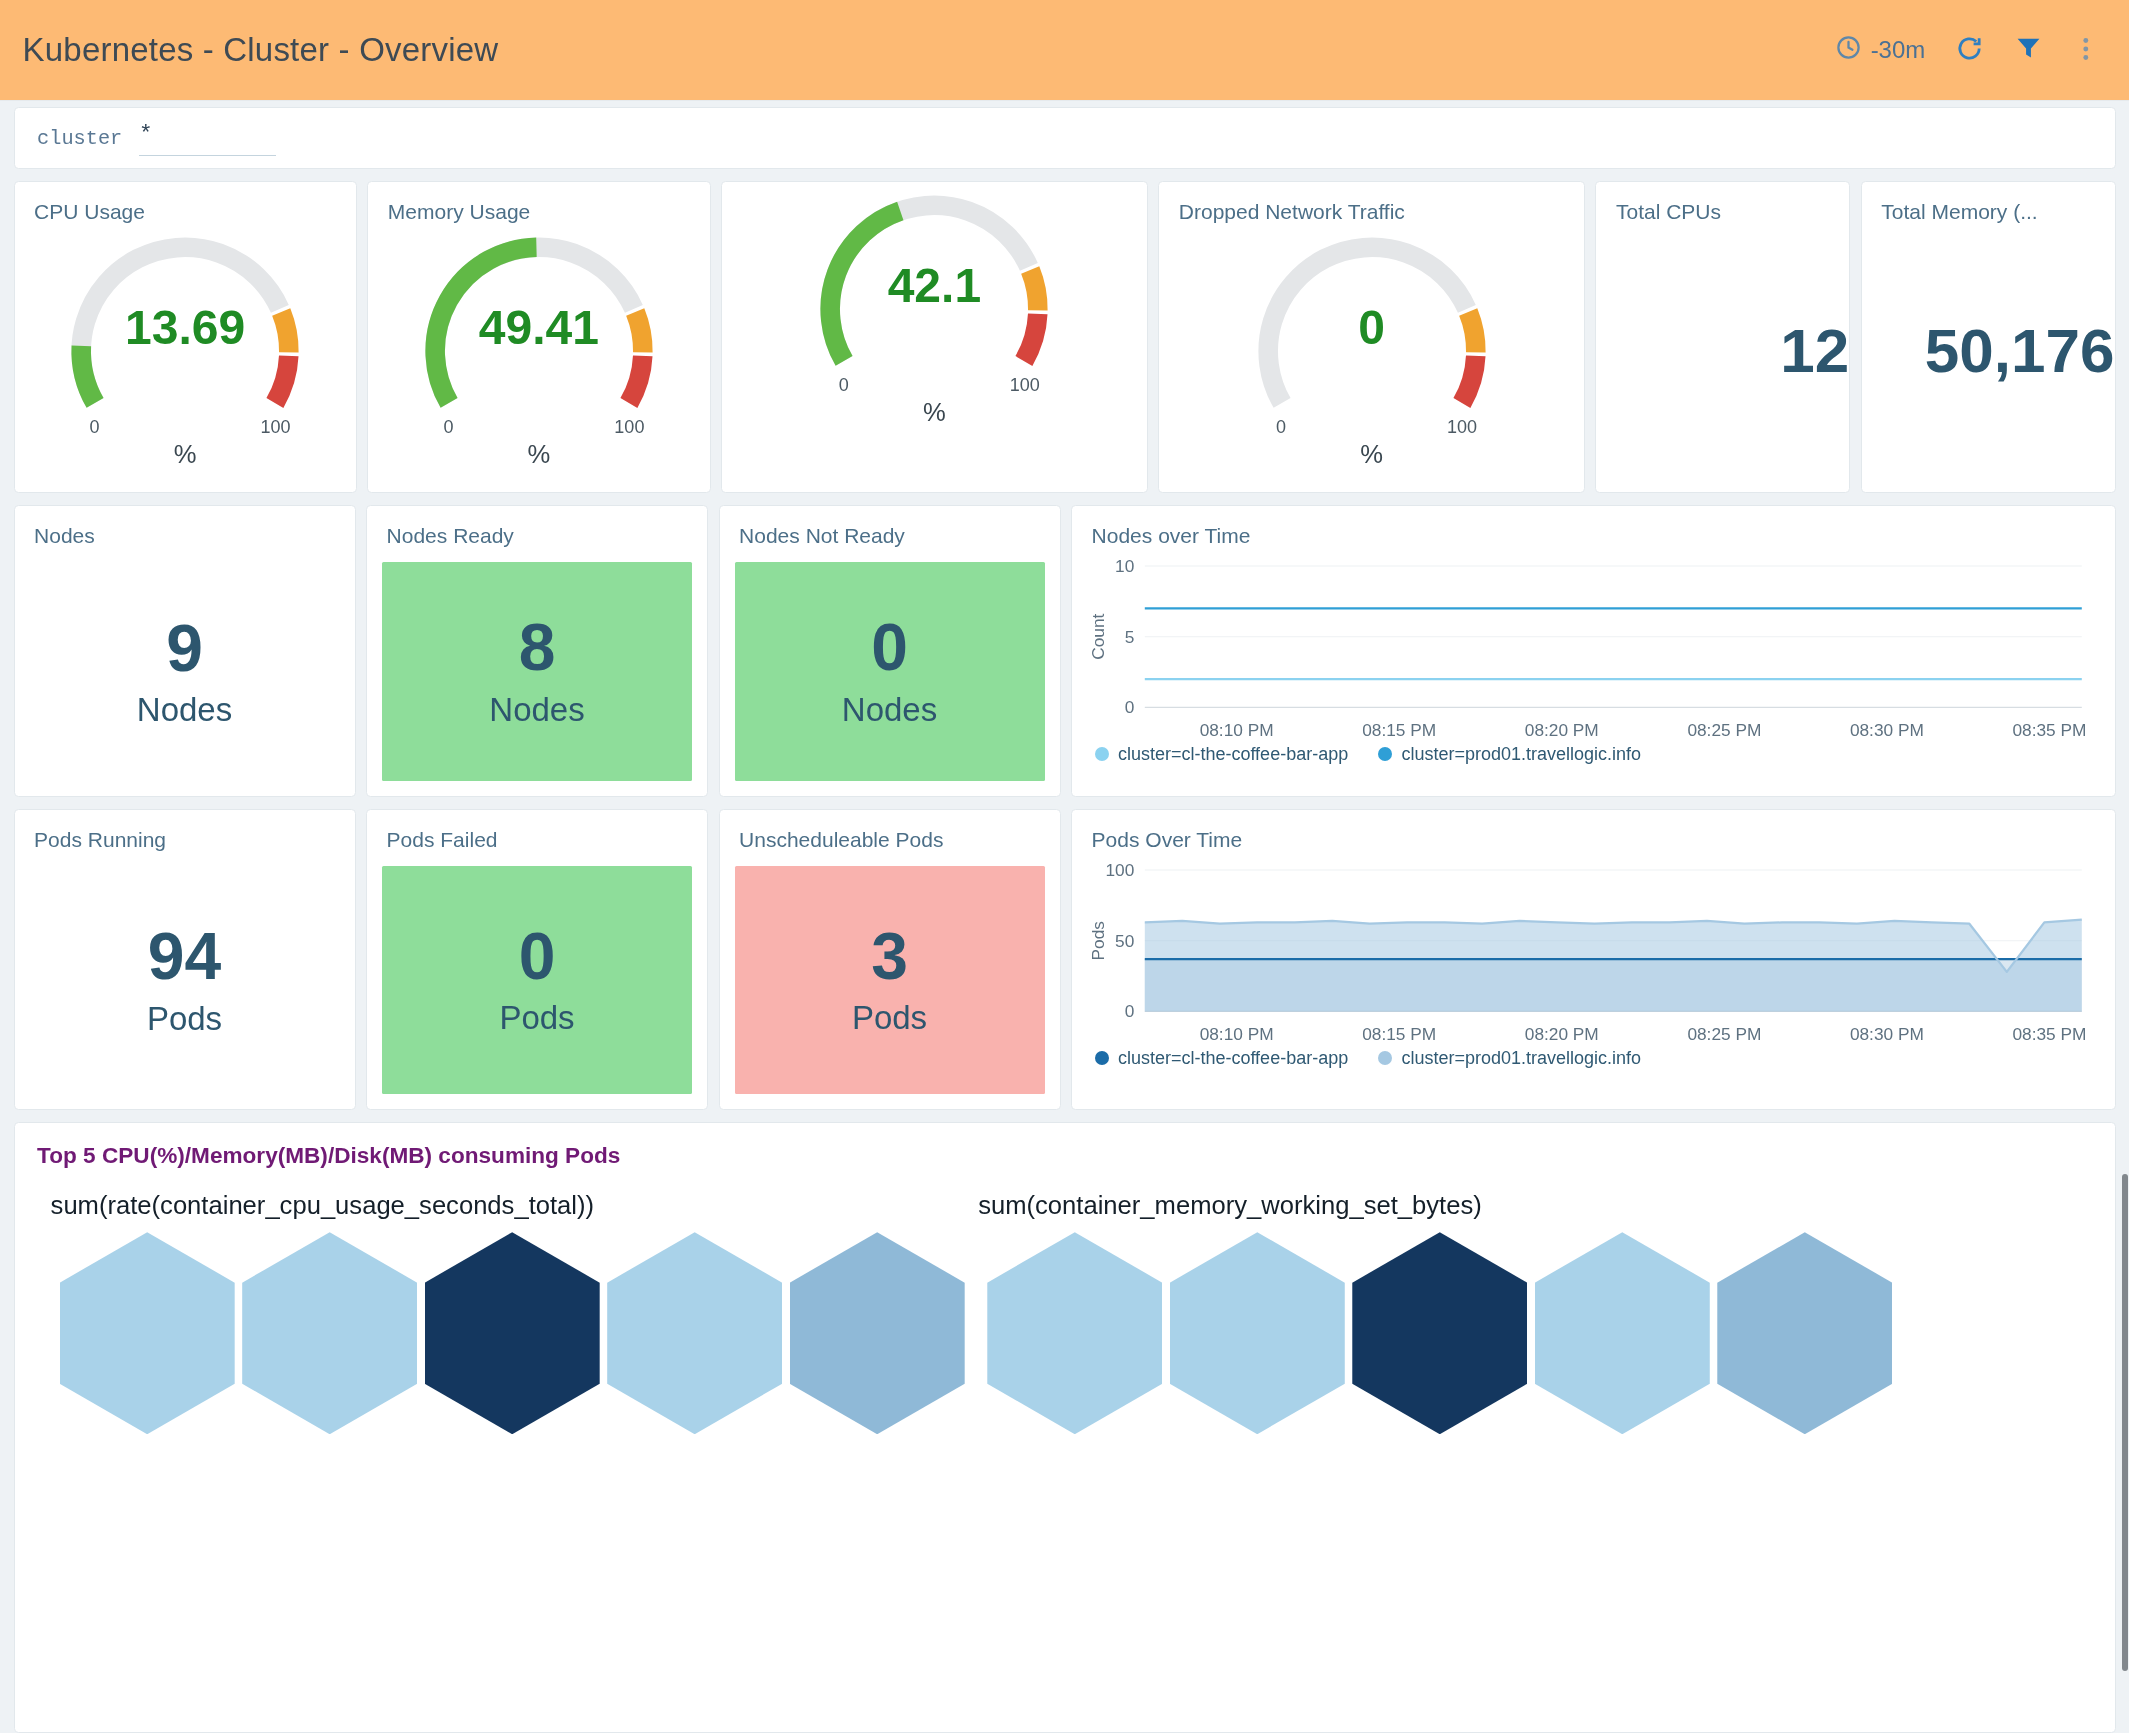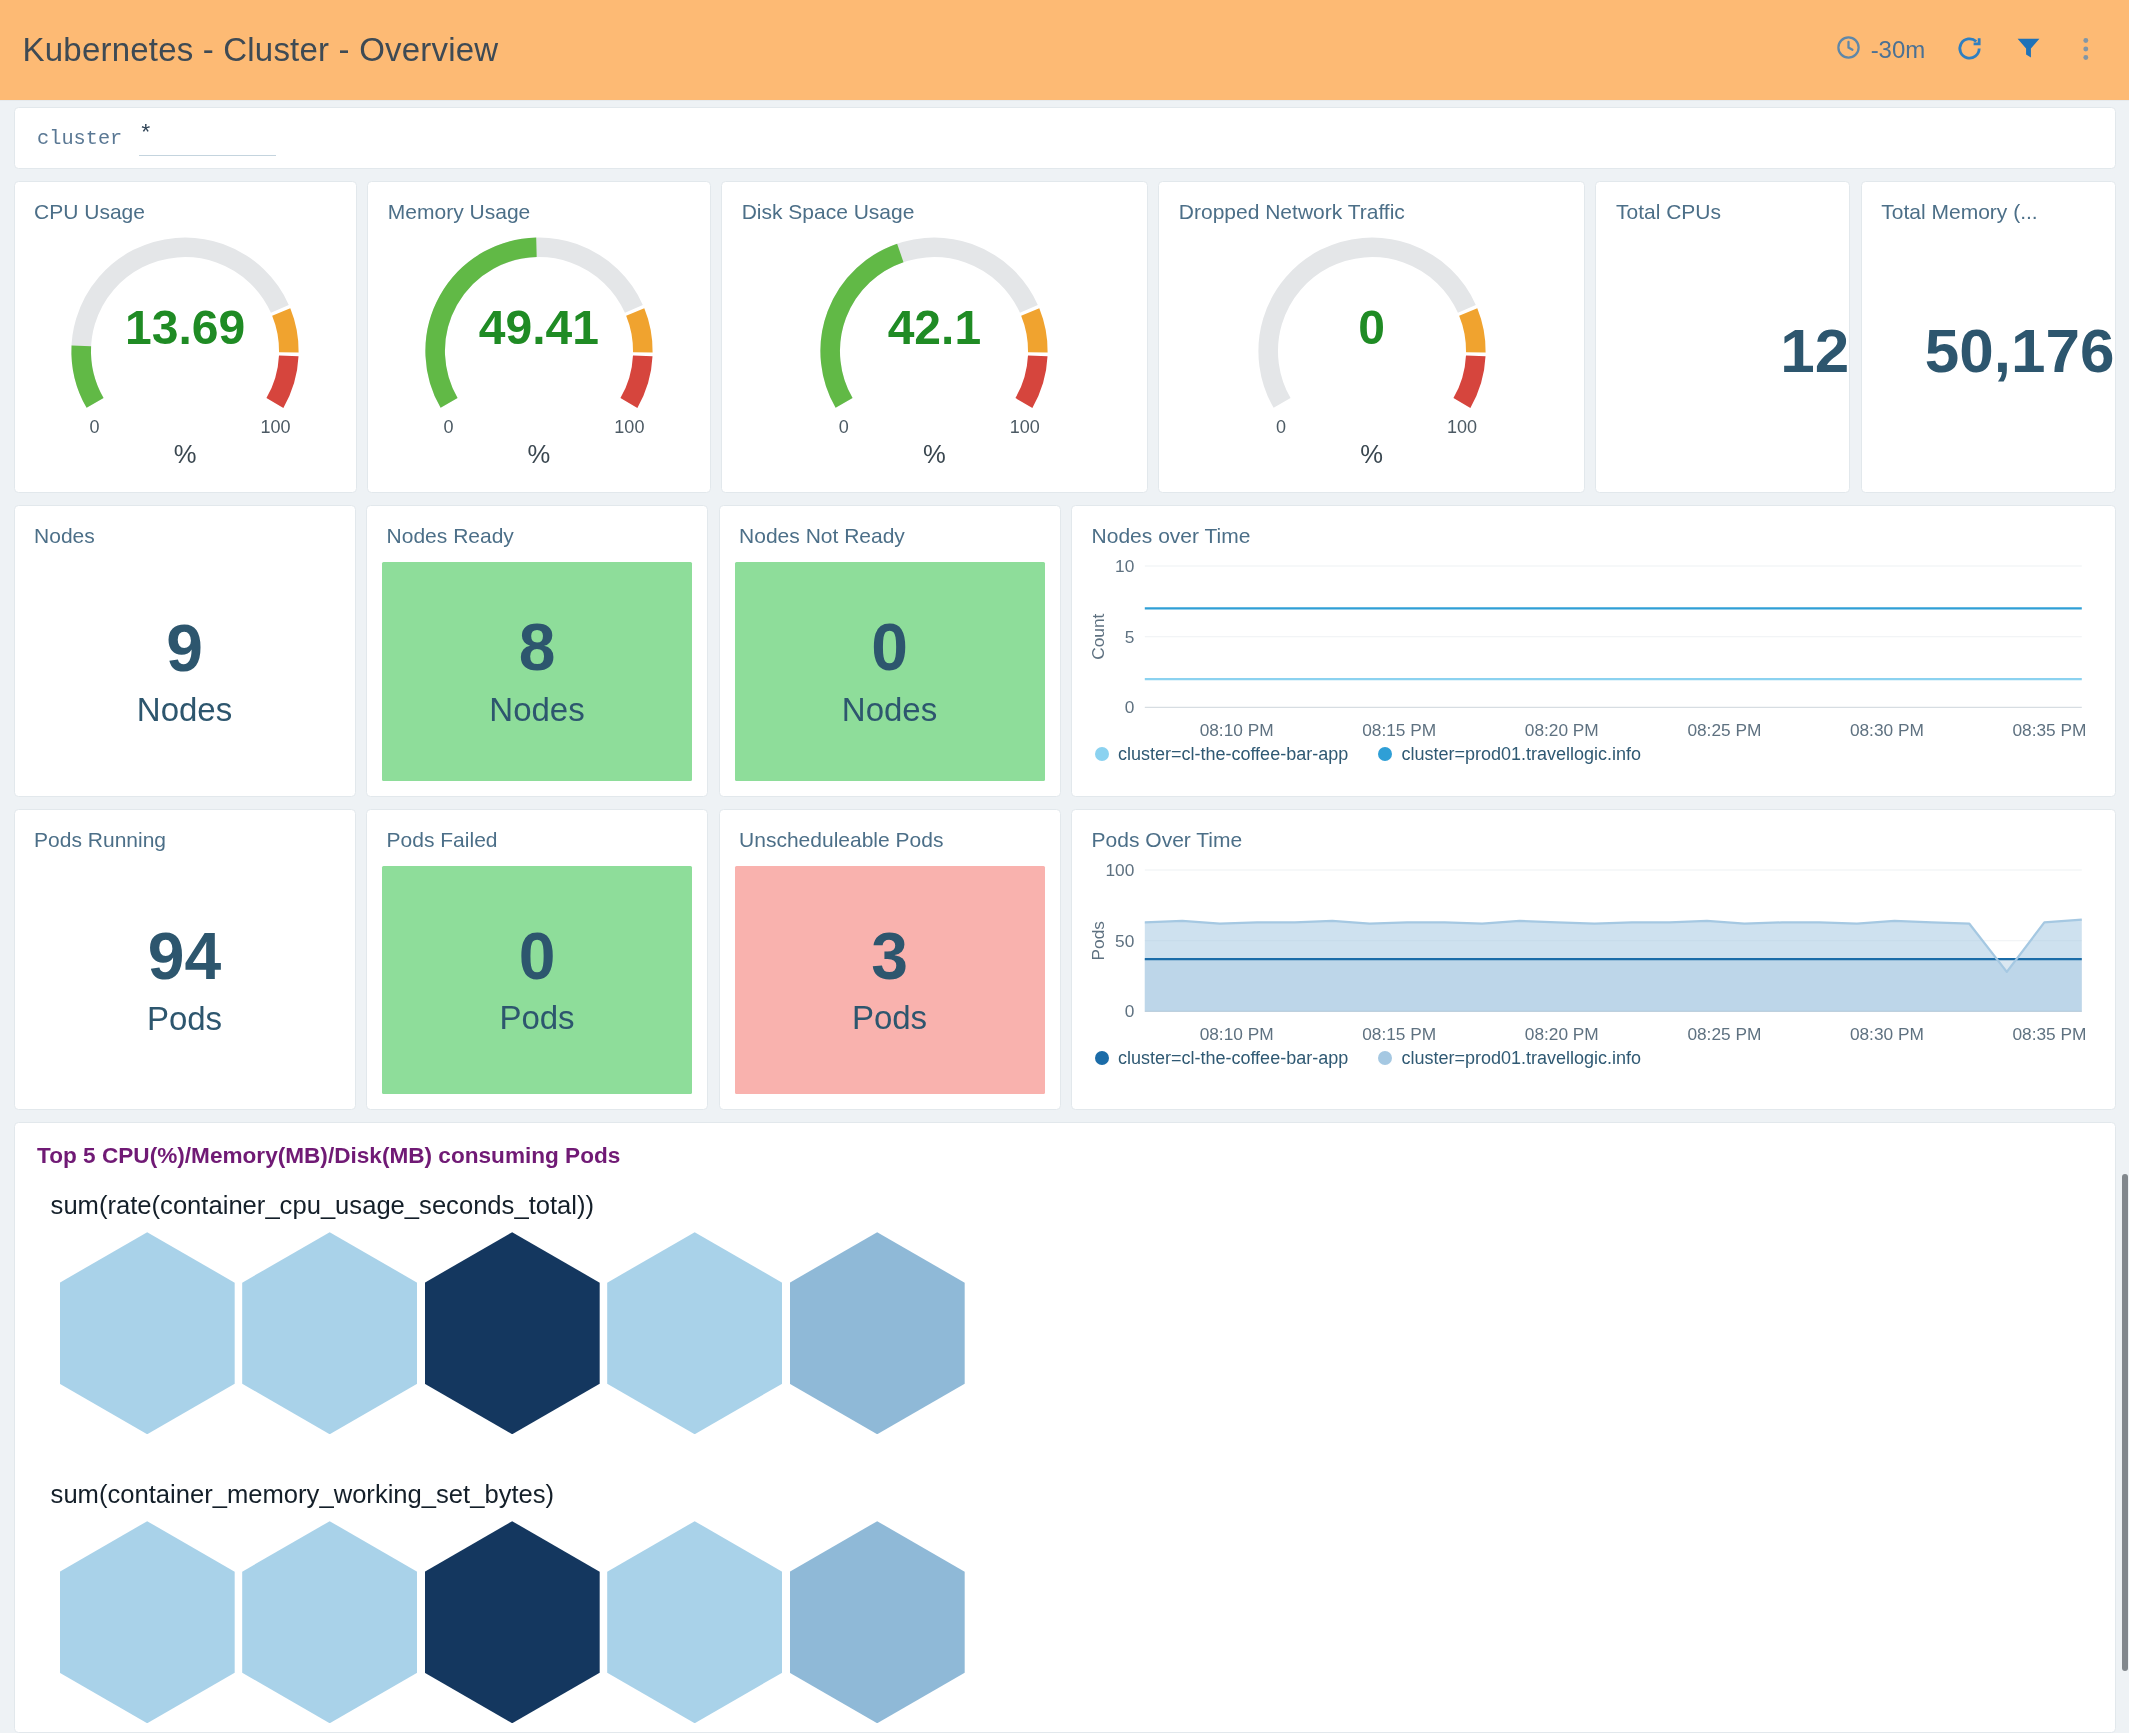--- a/index.html
+++ b/index.html
@@ -52,21 +52,21 @@
   .chart-panel { flex: 1 1 0; display: flex; flex-direction: column; }
   .chart-panel svg { width: 1008px; height: 188px; margin: 6px 15px 0 19.6px; }
   .tick { font-family: "Liberation Sans", sans-serif; font-size: 23px; fill: #5e7180; }
   .legend { display: flex; align-items: flex-start; gap: 30px; margin: 1.5px 0 0 22.6px; }
   .legend-item { display: flex; align-items: center; cursor: pointer; }
   .legend-dot { width: 14.3px; height: 14.3px; border-radius: 50%; margin-right: 9px; flex: 0 0 auto; }
   .legend-label { font-size: 18px; color: #2f5973; }
   
   .bottom-panel { margin-top: 12px; height: 611px; overflow: hidden; padding: 19.6px 0 0 22.6px; }
   .section-title { font-size: 22.6px; font-weight: 600; color: #701a75; }
-  .honey-grid { display: grid; grid-template-columns: 1fr; margin-top: 22.6px; row-gap: 46px; }
+  .honey-grid { display: grid; grid-template-columns: 1fr 1fr 1fr; margin-top: 22.6px; row-gap: 33px; }
   .honeycomb-title { font-size: 25.6px; color: #141f29; margin: 0 0 12px 13.5px; font-weight: 500; }
   .hex-row { display: flex; gap: 7.5px; padding-left: 22.6px; }
   .hex { width: 175px; height: 202px; clip-path: polygon(50% 0%, 100% 25%, 100% 75%, 50% 100%, 0% 75%, 0% 25%); }
   
   .v-scrollbar { position: absolute; right: 1.5px; top: 1174px; width: 6px; height: 497px; background: #82888d; border-radius: 3px; }
 </style>
 </head>
 <body>
 
 <div class="header">
@@ -142,21 +142,20 @@
             <path d="M 347.9 164.4 A 138 138 0 0 1 329.5 227.0" stroke="#d6453d" stroke-width="26" fill="none"></path>
             <path d="M 90.5 227.0 A 138 138 0 0 1 206.6 20.0" stroke="#61b946" stroke-width="26" fill="none"></path>
           </svg>
         <div class="gauge-value">49.41</div>
         <div class="gauge-min">0</div>
         <div class="gauge-max">100</div>
         <div class="gauge-unit">%</div>
       </div>
     </div>
     <div class="panel gauge-panel-lg">
-      <div class="panel-title">Disk Space Usage</div>
       <div class="gauge">
         <svg viewBox="0 0 420 260">
             <path d="M 90.5 227.0 A 138 138 0 1 1 336.1 101.9" stroke="#e4e6e8" stroke-width="26" fill="none"></path>
             <path d="M 337.9 106.1 A 138 138 0 0 1 348.0 159.7" stroke="#f0a32f" stroke-width="26" fill="none"></path>
             <path d="M 347.9 164.4 A 138 138 0 0 1 329.5 227.0" stroke="#d6453d" stroke-width="26" fill="none"></path>
             <path d="M 90.5 227.0 A 138 138 0 0 1 165.2 27.5" stroke="#61b946" stroke-width="26" fill="none"></path>
           </svg>
         <div class="gauge-value">42.1</div>
         <div class="gauge-min">0</div>
         <div class="gauge-max">100</div>

